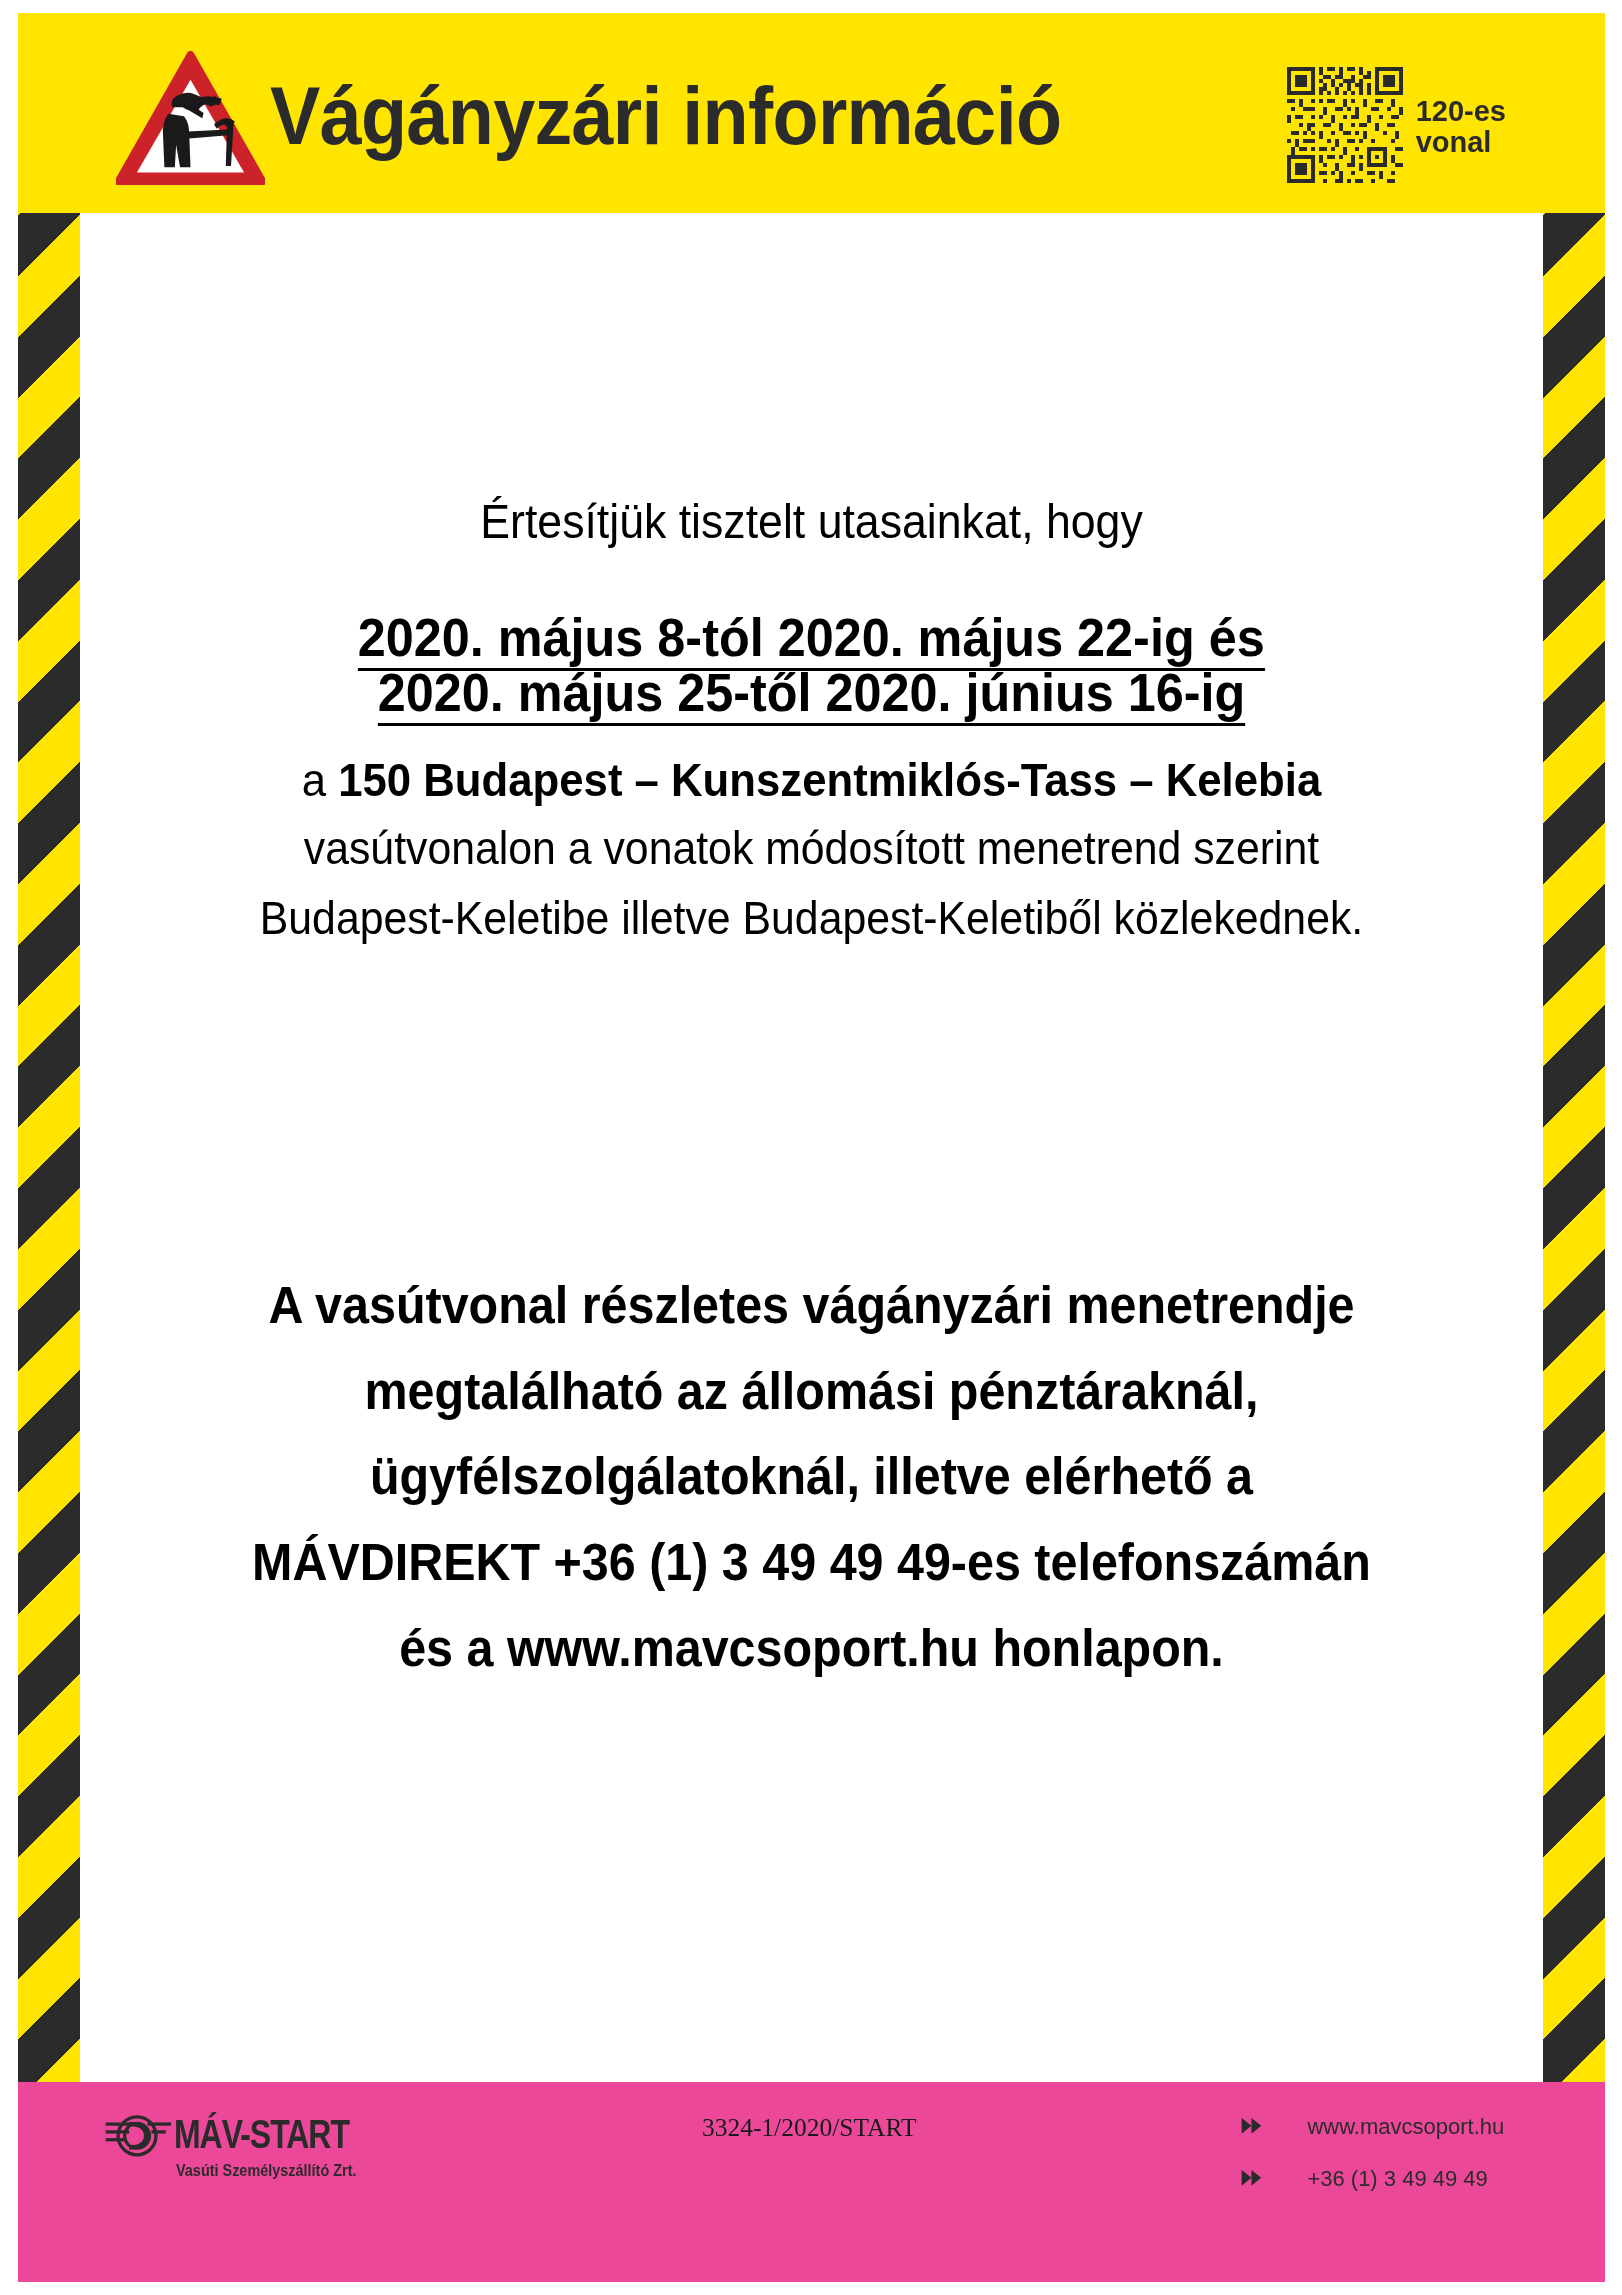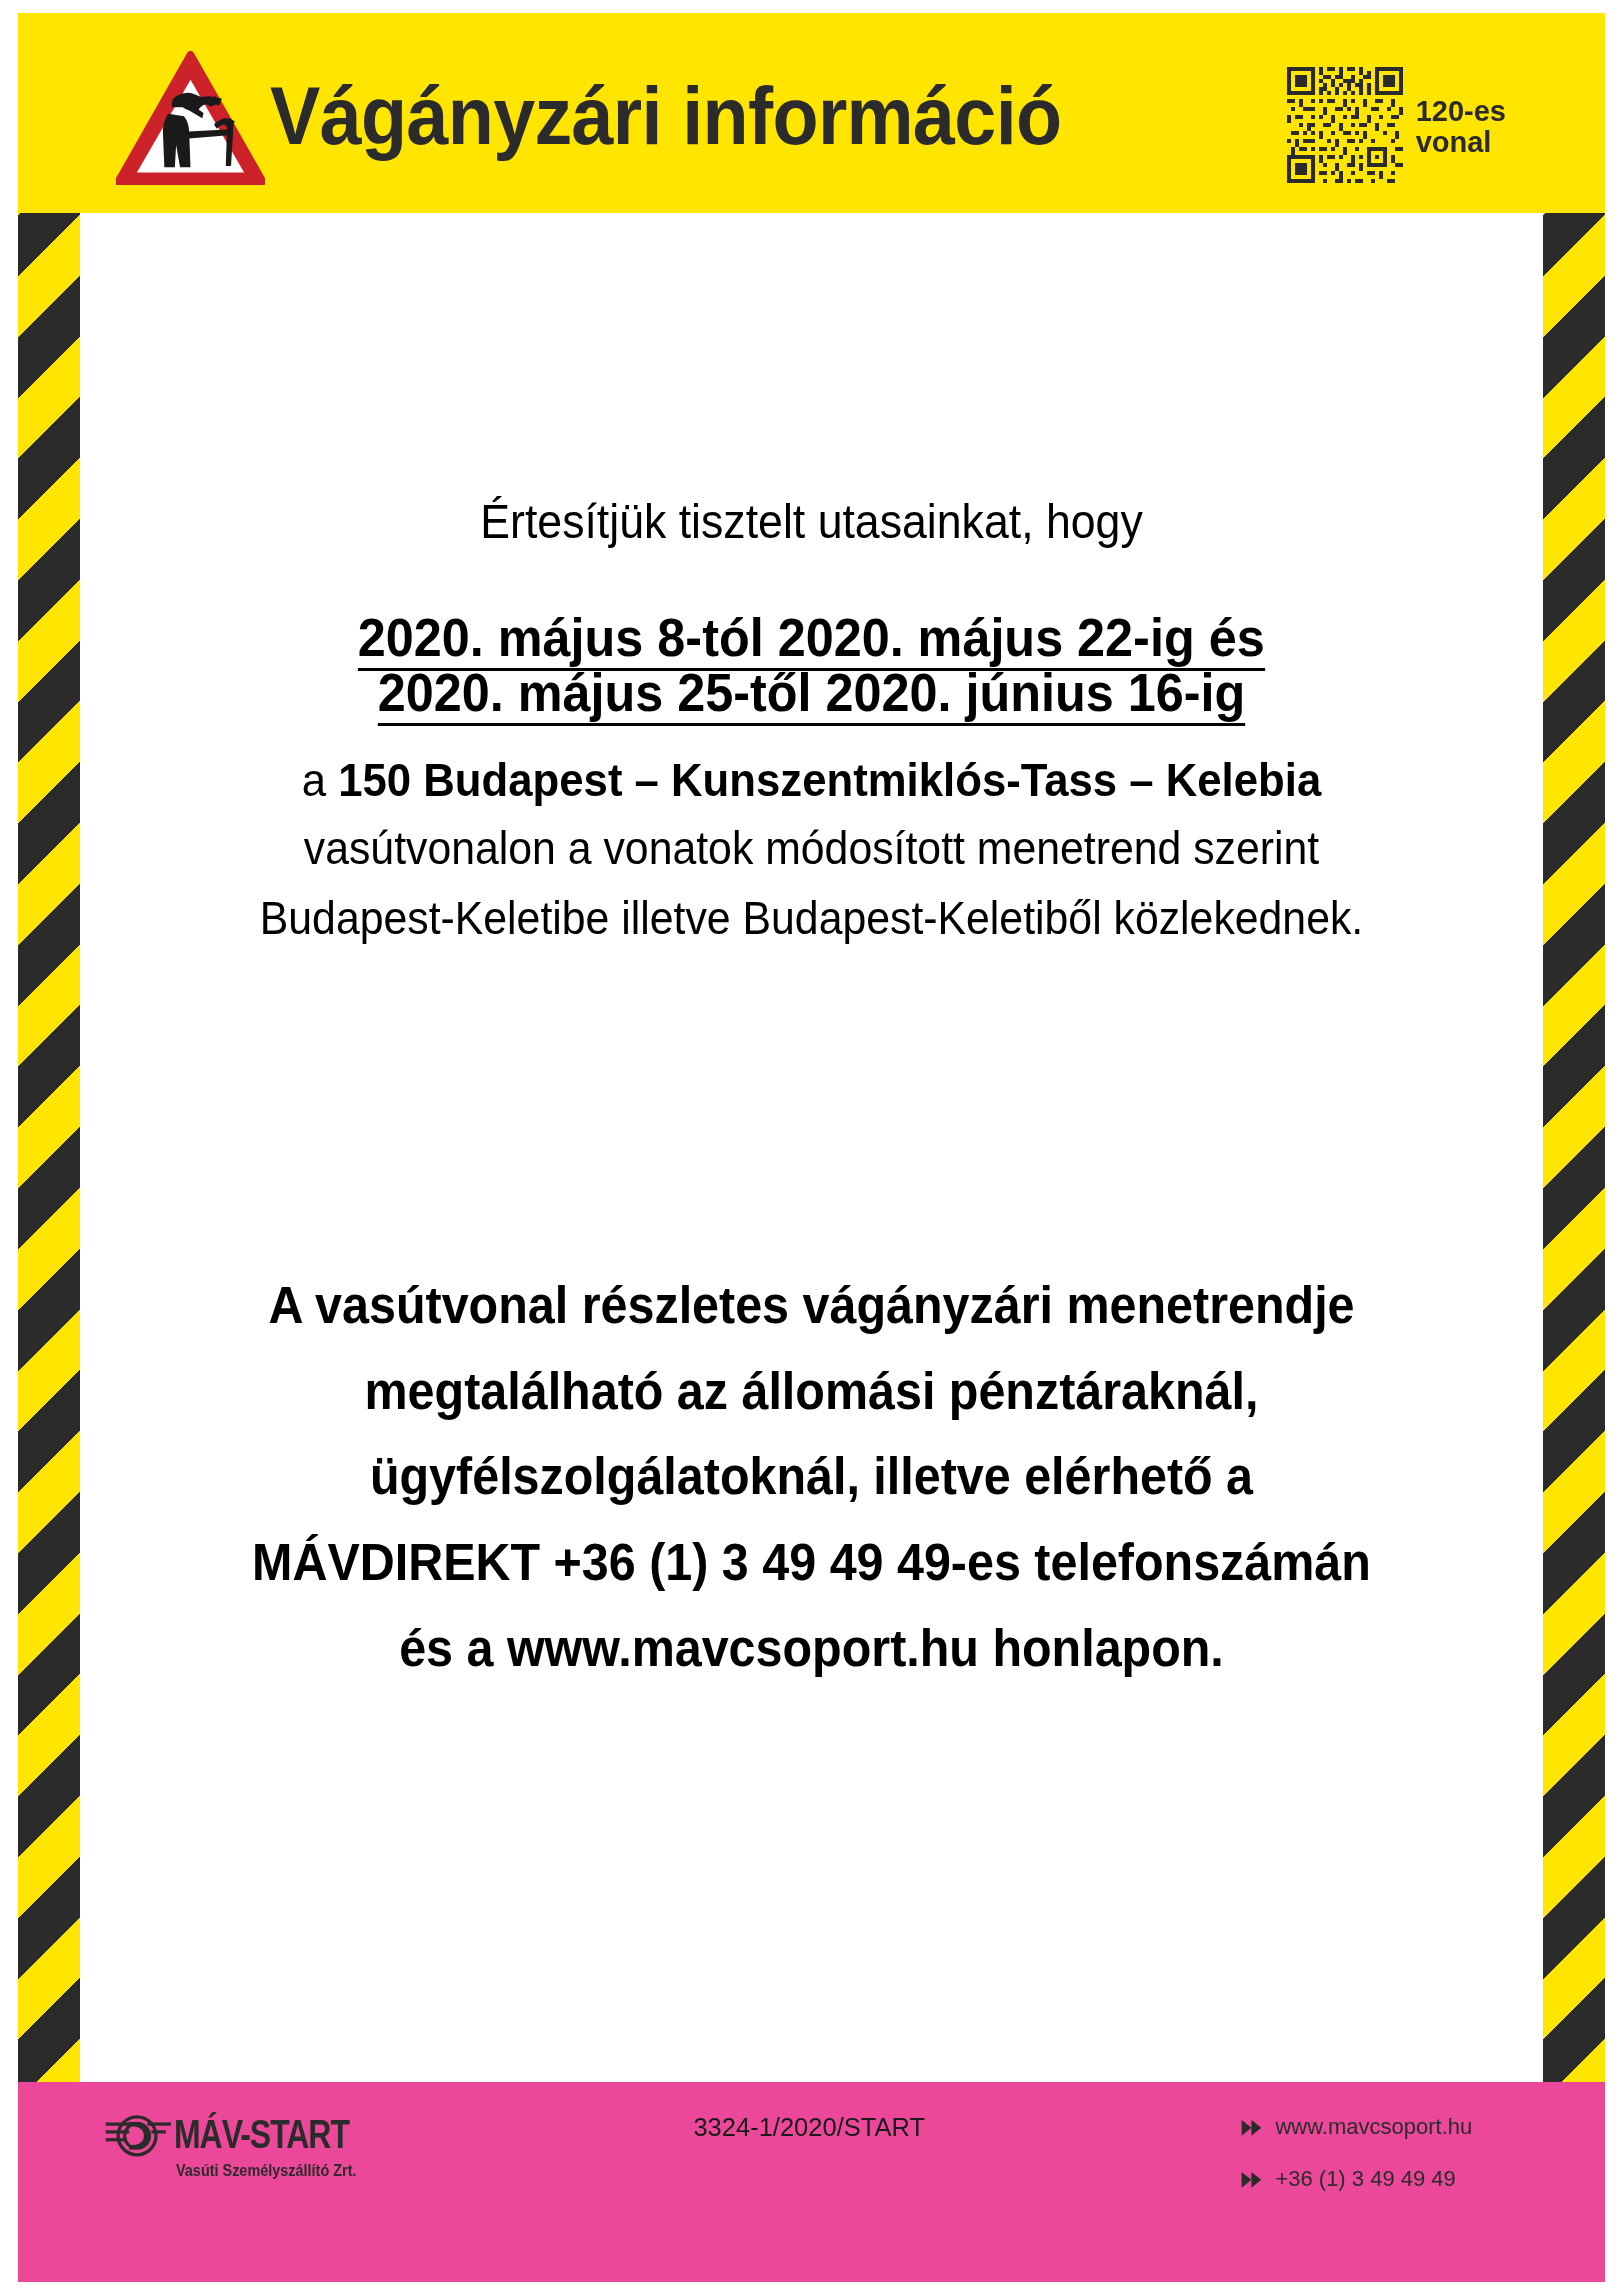--- a/index.html
+++ b/index.html
@@ -248,37 +248,39 @@
 
   .footer-center {
     position: absolute;
     left: 497px;
     top: 33px;
     width: 589px;
     text-align: center;
     color: #1a1a1a;
     font-size: 25.5px;
     line-height: 1;
+    font-family: Liberation Serif, serif;
   }
   .footer-center .ref { margin-bottom: 37px; }
 
   .footer-contact {
     position: absolute;
     right: 85px;
     top: 34px;
     width: 281px;
     color: #2b2b2b;
     font-size: 22px;
     line-height: 1;
   }
   .contact-row {
     display: flex;
-    align-items: flex-end;
+    align-items: flex-start;
     margin-bottom: 30px;
     white-space: nowrap;
+    gap: 32px;
   }
   .chev {
     flex: 0 0 auto;
     width: 27.5px;
     height: 19.6px;
     margin-right: 9.2px;
   }
 </style>
 </head>
 <body>

